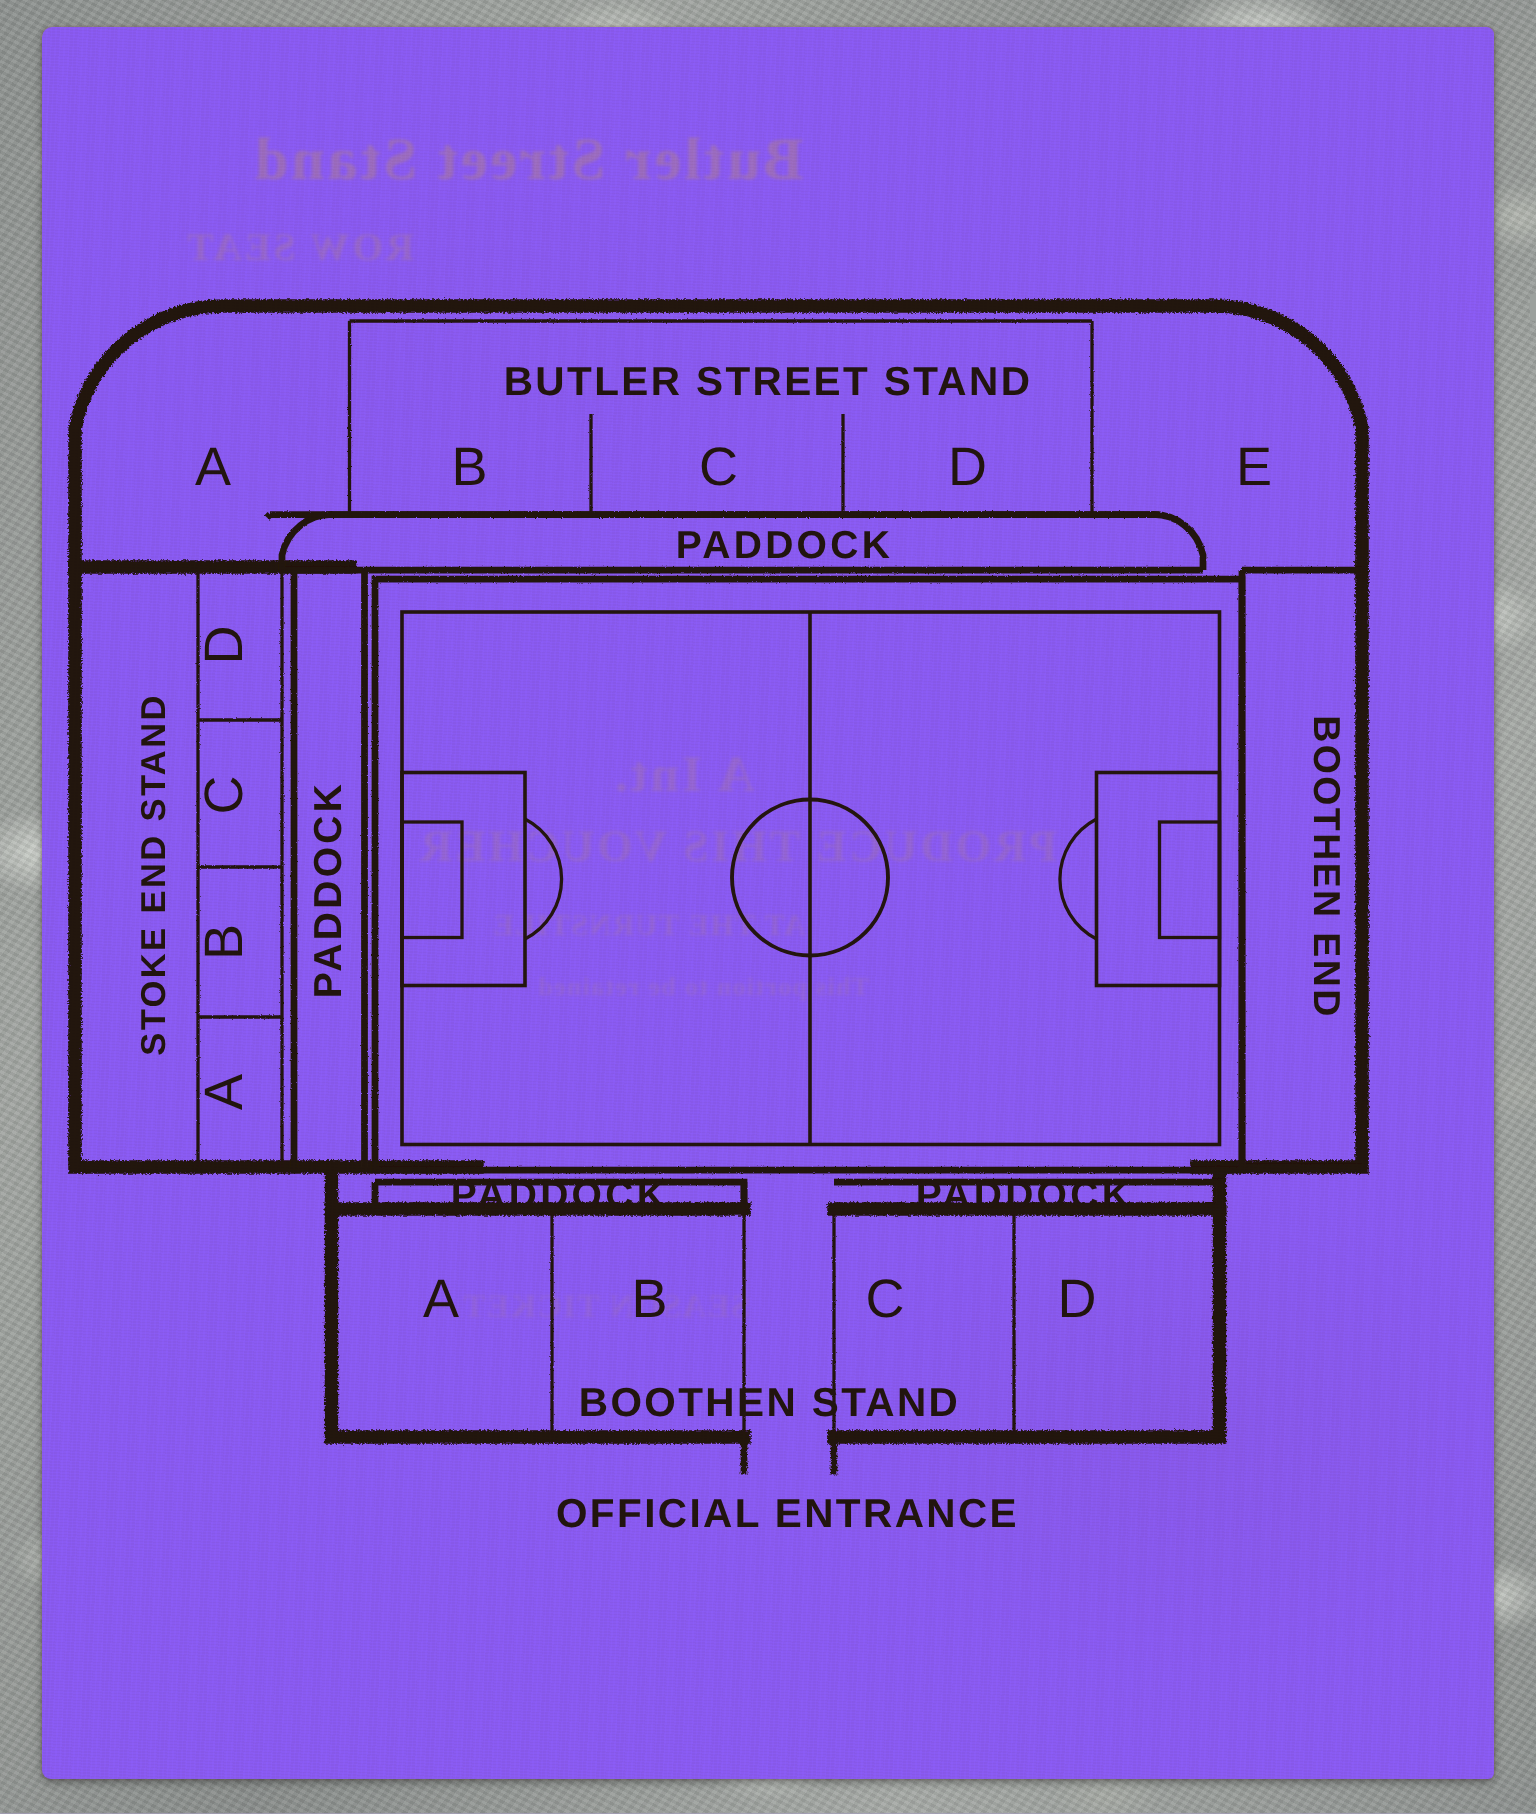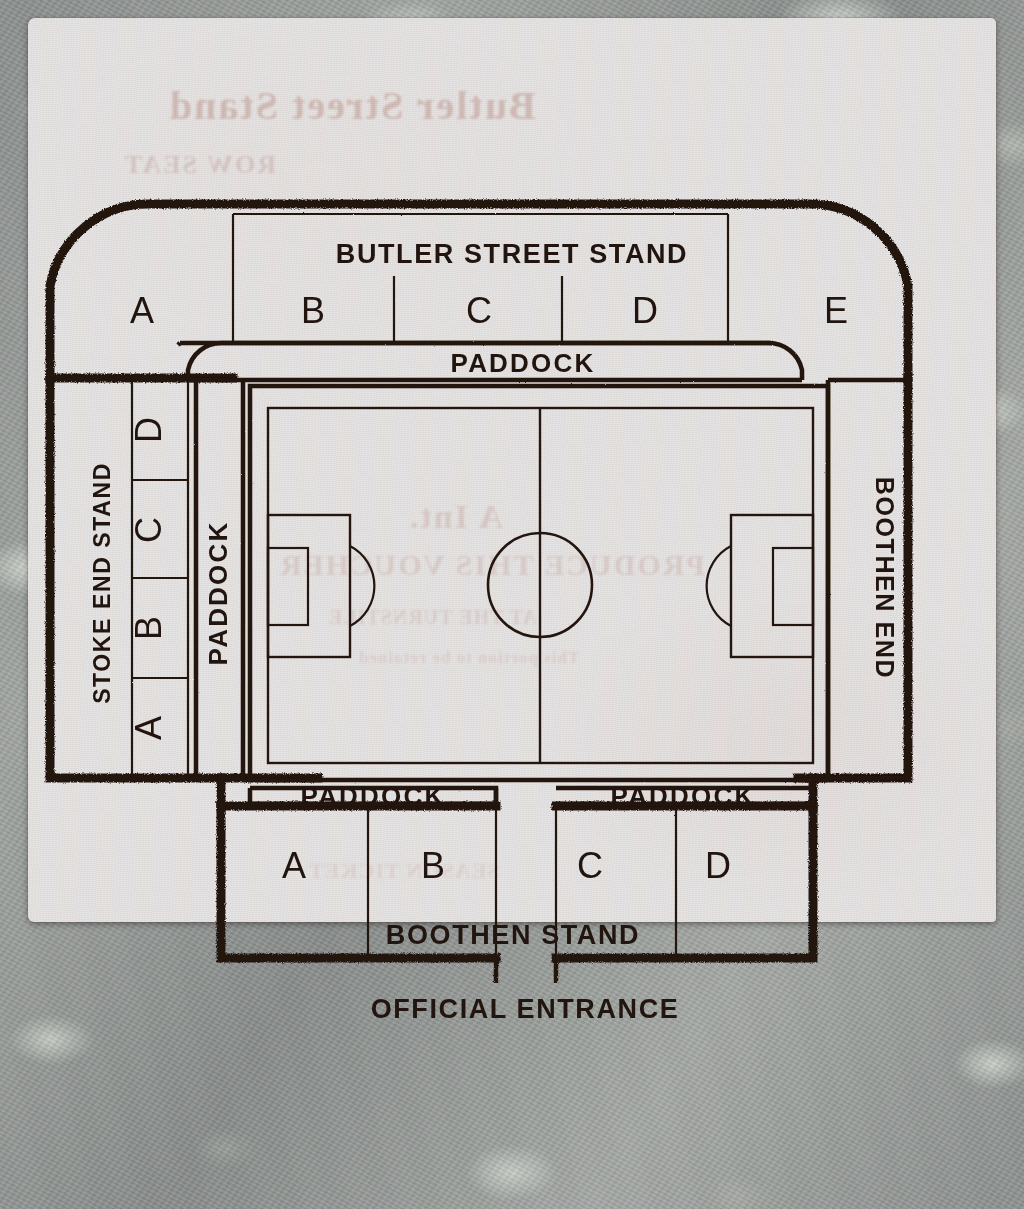--- a/index.html
+++ b/index.html
@@ -35,22 +35,22 @@
   #backdrop::after{
     content:"";position:absolute;inset:0;
     background-image:
       repeating-linear-gradient(27deg, rgba(255,255,255,.055) 0 2px, rgba(0,0,0,.05) 2px 4px),
       repeating-linear-gradient(-54deg, rgba(255,255,255,.04) 0 3px, rgba(0,0,0,.045) 3px 6px);
     opacity:.9;
   }
   
   #ticket{
     position:absolute;
-    left:28px;top:18px;width:968px;height:904px;
-    background:#e5e5e5;
+    left:28px;top:18px;width:968px;height:1168px;
+    background:#8b5cf6;
     border-radius:7px 5px 4px 6px;
     box-shadow:0 2px 6px rgba(0,0,0,.38), 0 0 0 1px rgba(150,100,90,.18);
   }
   #ticket::after{ 
     content:"";position:absolute;inset:0;border-radius:inherit;
     background-image:
       repeating-linear-gradient(3deg, rgba(255,255,255,.22) 0 1px, rgba(180,130,118,.10) 1px 2px),
       repeating-linear-gradient(93deg, rgba(255,255,255,.14) 0 1px, rgba(185,135,122,.08) 1px 3px),
       radial-gradient(ellipse 400px 260px at 30% 18%, rgba(255,240,235,.30), rgba(255,240,235,0) 70%),
       radial-gradient(ellipse 330px 230px at 78% 80%, rgba(214,160,148,.18), rgba(214,160,148,0) 72%);

